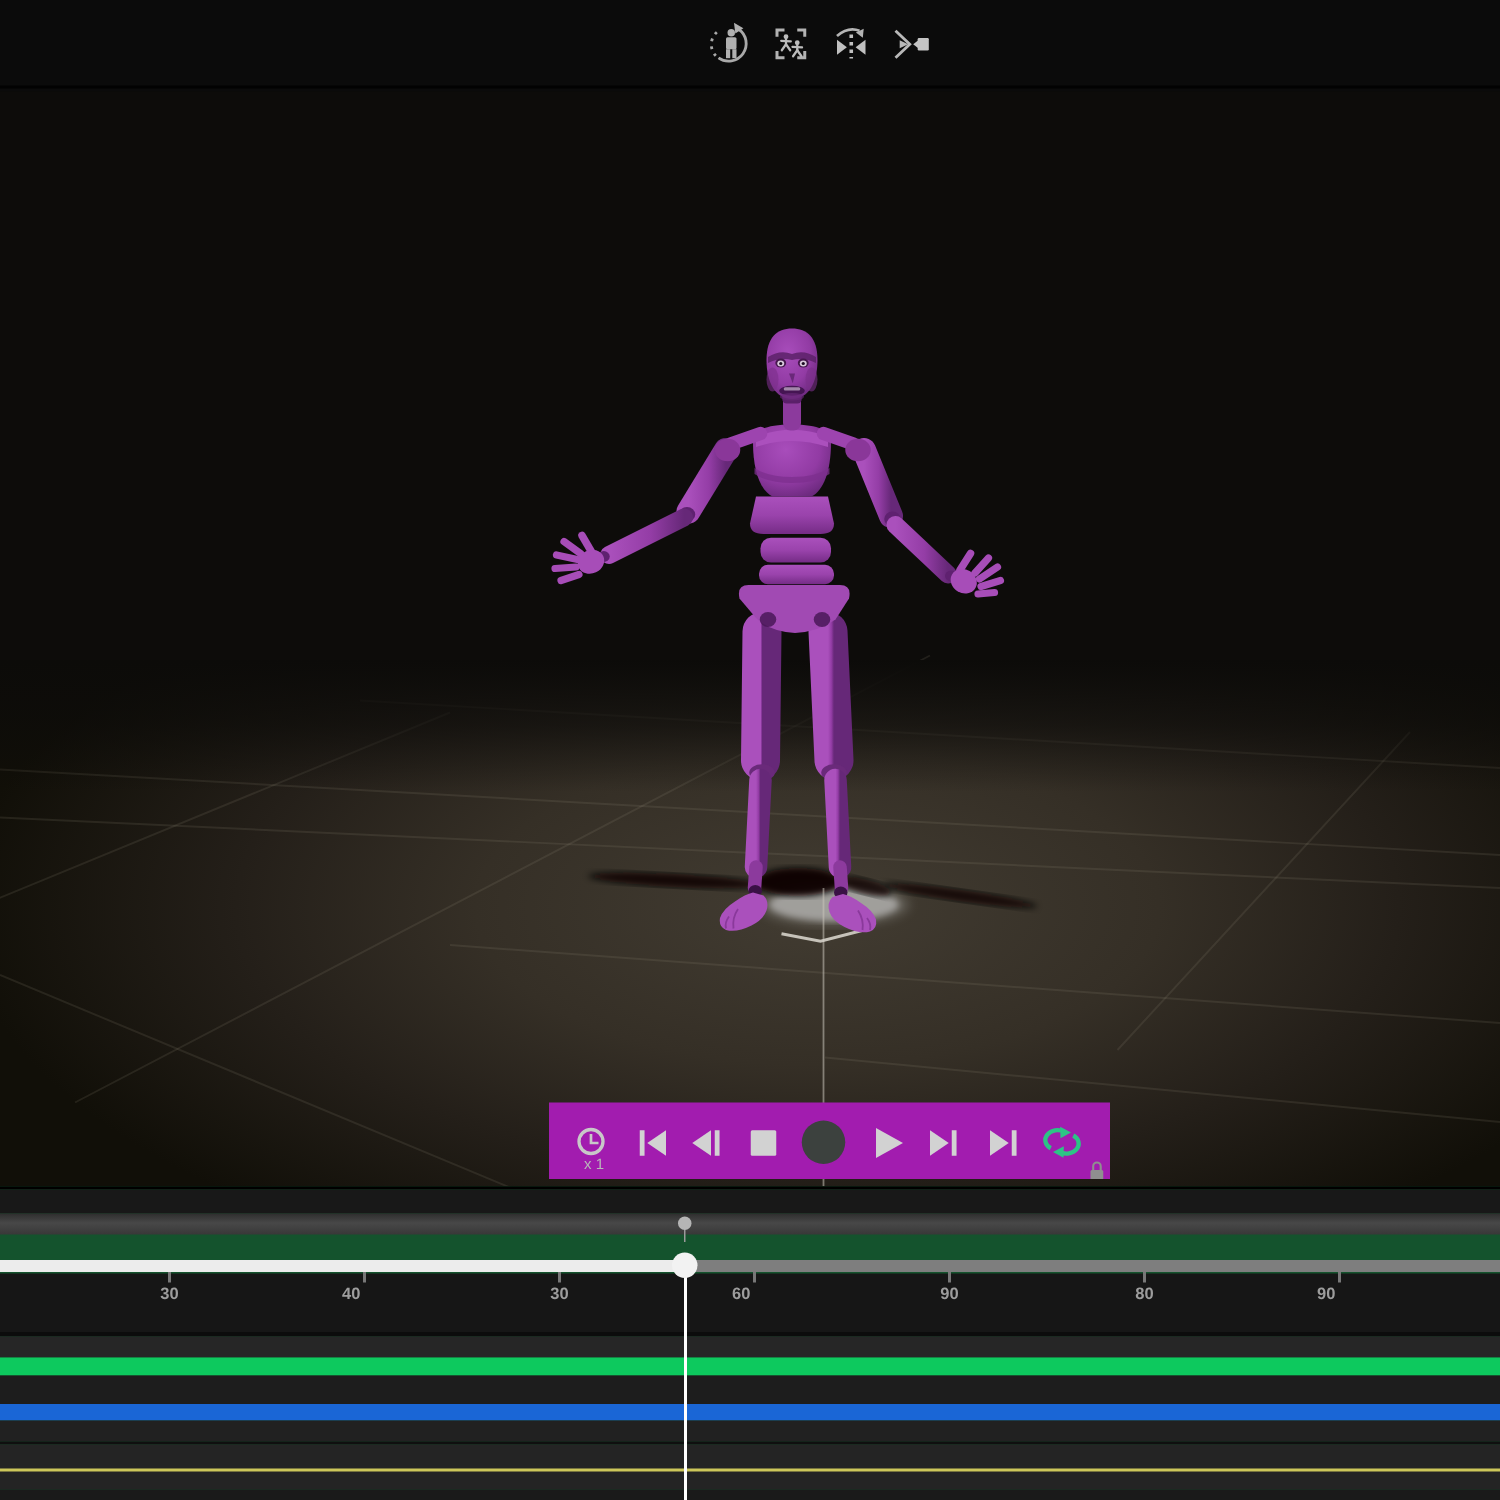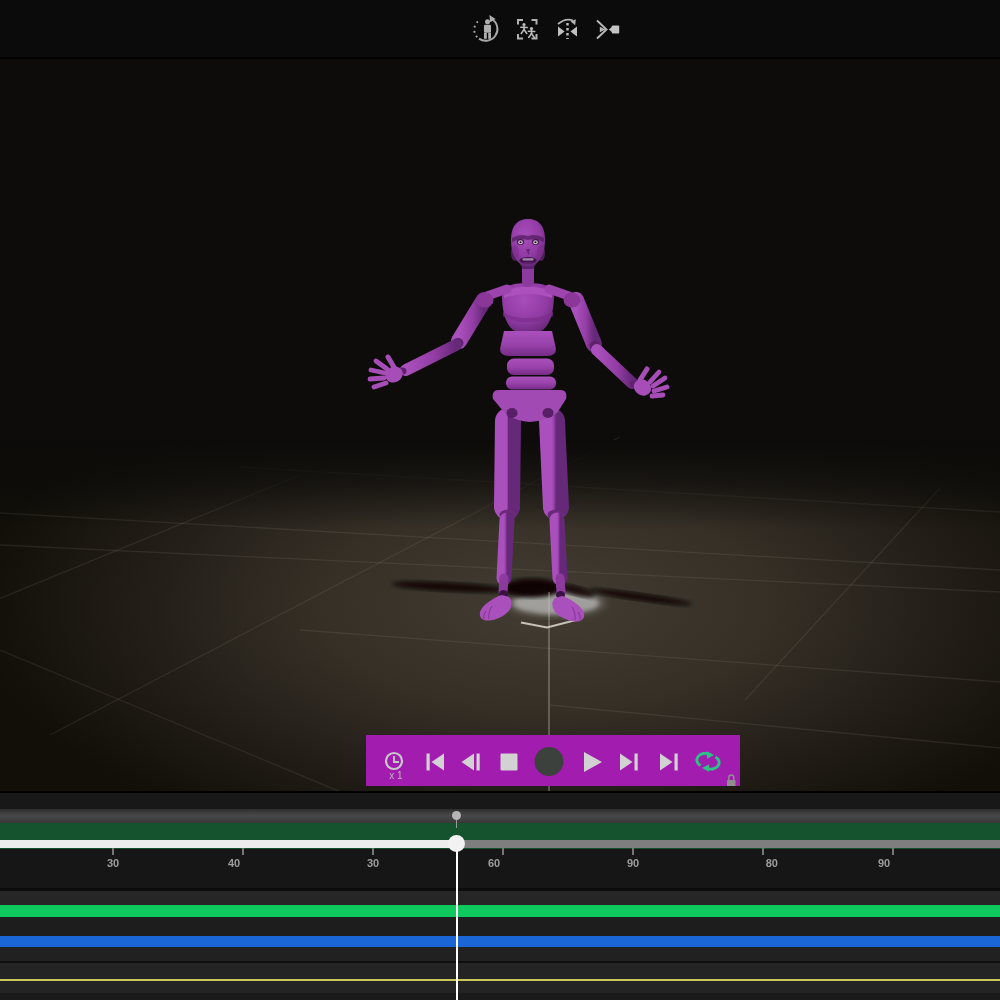--- a/index.html
+++ b/index.html
@@ -220,21 +220,21 @@
       <div class="abs" style="left:98px;top:66px;width:30px;text-align:center;font-size:11px;font-weight:bold;color:#9d9d9d;">30</div>
       <div class="abs" style="left:242px;top:56.5px;width:2px;height:7px;background:#777;"></div>
       <div class="abs" style="left:228px;top:66px;width:30px;text-align:left;font-size:11px;font-weight:bold;color:#9d9d9d;">40</div>
       <div class="abs" style="left:372px;top:56.5px;width:2px;height:7px;background:#777;"></div>
       <div class="abs" style="left:358px;top:66px;width:30px;text-align:center;font-size:11px;font-weight:bold;color:#9d9d9d;">30</div>
       <div class="abs" style="left:502px;top:56.5px;width:2px;height:7px;background:#777;"></div>
       <div class="abs" style="left:488px;top:66px;width:30px;font-size:11px;font-weight:bold;color:#9d9d9d;">60</div>
       <div class="abs" style="left:632px;top:56.5px;width:2px;height:7px;background:#777;"></div>
       <div class="abs" style="left:618px;top:66px;width:30px;text-align:center;font-size:11px;font-weight:bold;color:#9d9d9d;">90</div>
       <div class="abs" style="left:762px;top:56.5px;width:2px;height:7px;background:#777;"></div>
-      <div class="abs" style="left:748px;top:66px;width:30px;text-align:right;font-size:11px;font-weight:bold;color:#9d9d9d;">80</div>
+      <div class="abs" style="left:748px;top:66px;width:30px;text-align:center;font-size:11px;font-weight:bold;color:#9d9d9d;">80</div>
       <div class="abs" style="left:892px;top:56.5px;width:2px;height:7px;background:#777;"></div>
       <div class="abs" style="left:878px;top:66px;width:30px;font-size:11px;font-weight:bold;color:#9d9d9d;">90</div>
     </div>
   <div class="abs" style="left:456px;top:47px;width:2px;height:162px;background:#fff;"></div>
   <div class="abs" style="left:455.5px;top:28px;width:1.5px;height:9px;background:#9a9a9a;"></div>
   <div class="abs" style="left:452px;top:20px;width:9px;height:9px;border-radius:50%;background:#b5b5b5;"></div>
   <div class="abs" style="left:448px;top:44px;width:17px;height:17px;border-radius:50%;background:#f2f2f2;"></div>
 </div>
 
 <div id="topbar">

